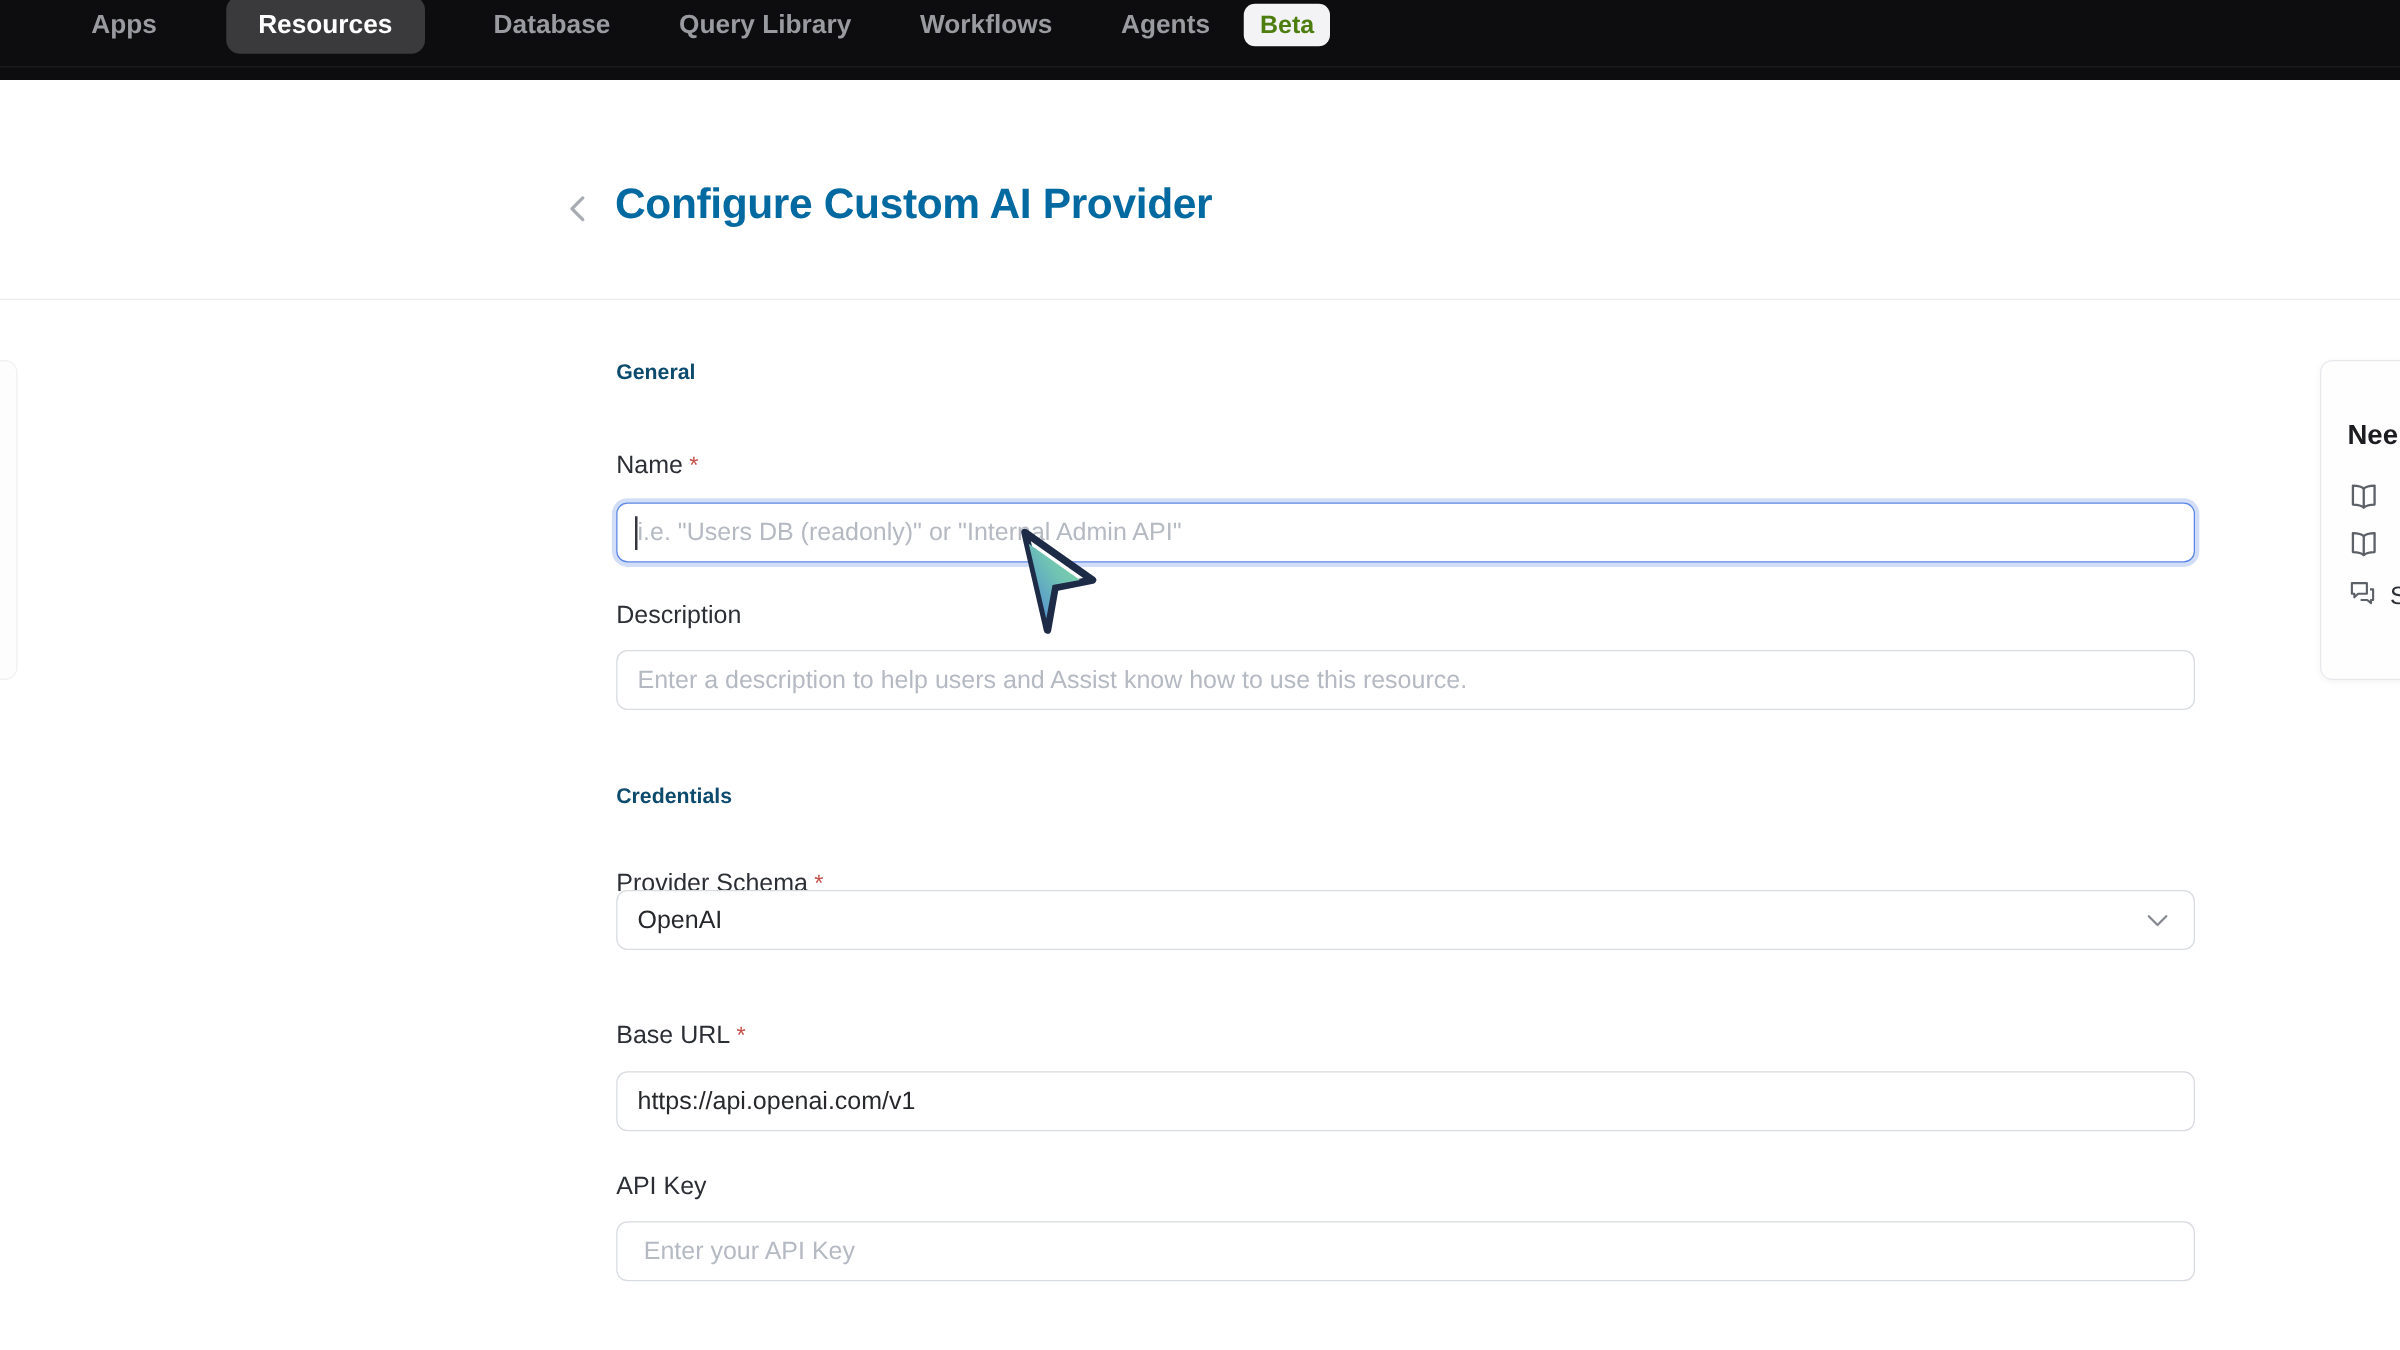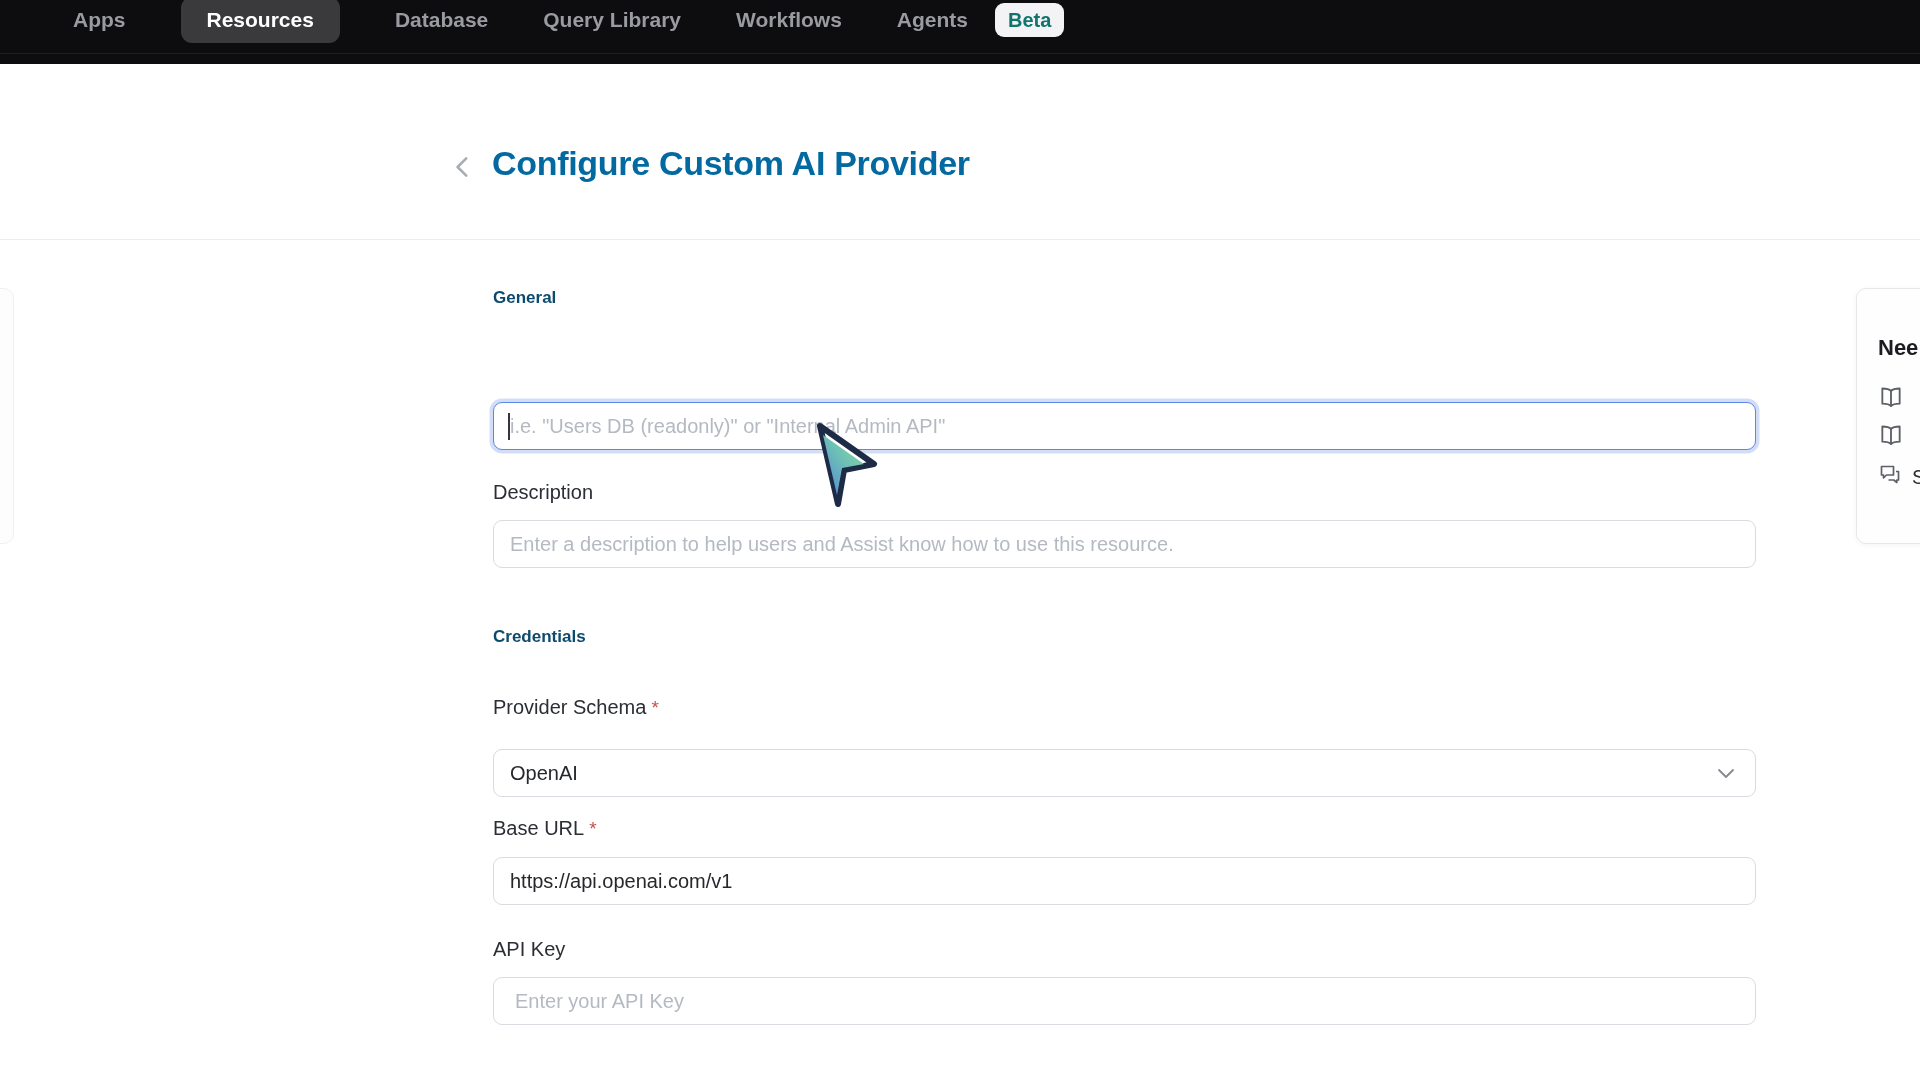--- a/index.html
+++ b/index.html
@@ -59,51 +59,54 @@
 <div class="screen">
 
   <nav class="topnav">
     <div class="nav-row">
       <div class="nav-item">Apps</div>
       <div class="nav-item active">Resources</div>
       <div class="nav-item">Database</div>
       <div class="nav-item">Query Library</div>
       <div class="nav-item">Workflows</div>
       <div class="nav-item">Agents</div>
-      <div class="beta-badge" style="color:#0f766e;">Beta</div>
+      <div class="beta-badge" style="color:#4d7c0f;">Beta</div>
     </div>
     <div class="hairline"></div>
   </nav>
 
   <button class="back-btn" aria-label="back">
     <span>
       <svg width="26" height="28" viewBox="0 0 24 24" fill="none" stroke="#a9adb3" stroke-width="2.4" stroke-linecap="round" stroke-linejoin="round">
           <polyline points="15,4 7,12 15,20"></polyline>
         </svg>
     </span>
   </button>
   <h1 class="page-title">Configure Custom AI Provider</h1>
   <div class="header-divider"></div>
 
   <div class="left-card"></div>
 
   <div class="fblock section-heading" style="top:288px;">General</div>
 
+  <div class="fblock field-label" style="top:361px;">
+    <span>Name</span><span class="req">*</span>
+  </div>
   <input class="tinput focused" style="top: 402px;" type="text" placeholder="i.e. &quot;Users DB (readonly)&quot; or &quot;Internal Admin API&quot;">
   <div class="caret"></div>
 
   <div class="fblock field-label" style="top:481px;">Description</div>
   <input class="tinput" style="top: 520px;" type="text" placeholder="Enter a description to help users and Assist know how to use this resource.">
 
   <div class="fblock section-heading" style="top:627px;">Credentials</div>
 
   <div class="fblock field-label" style="top:696px;">
     <span>Provider Schema</span><span class="req">*</span>
   </div>
-  <div class="select" style="top:749px;">
+  <div class="select" style="top:712px;">
     <span>OpenAI</span>
     <span class="chev">
       <svg width="22" height="22" viewBox="0 0 22 22" fill="none" stroke="#85898f" stroke-width="1.8" stroke-linecap="round" stroke-linejoin="round">
           <polyline points="4,7 11,14 18,7"></polyline>
         </svg>
     </span>
   </div>
 
   <div class="fblock field-label" style="top:817px;">
     <span>Base URL</span><span class="req">*</span>

